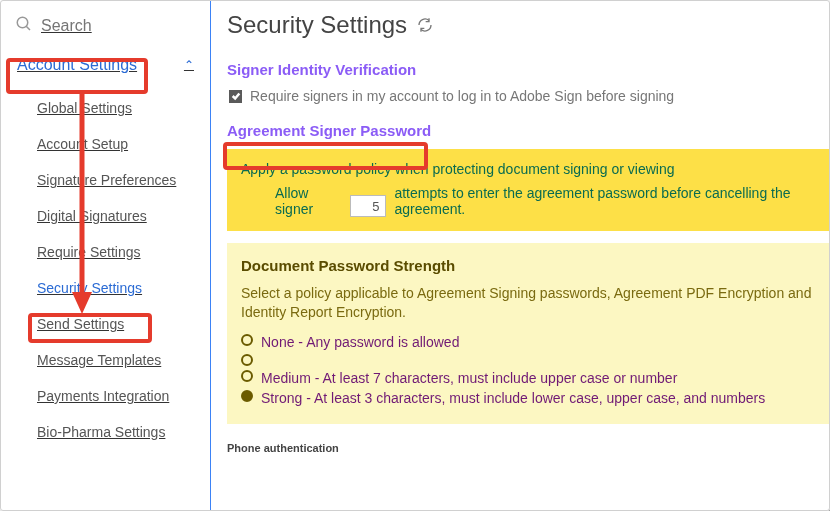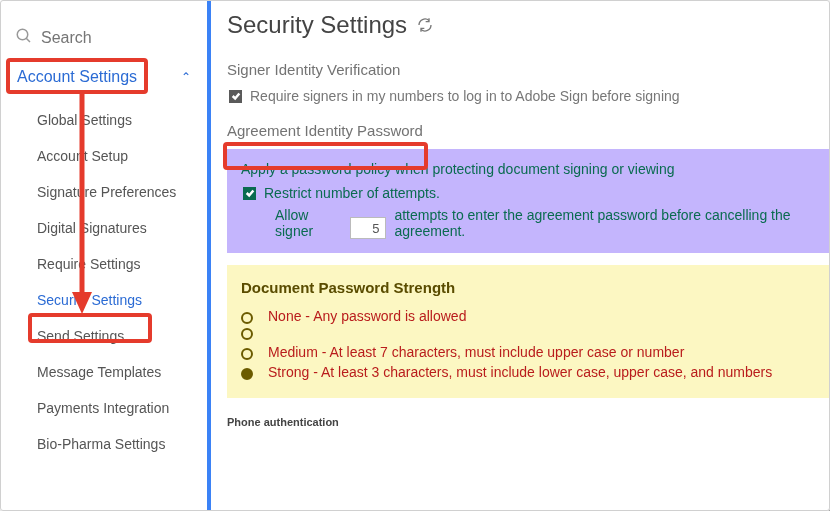--- a/index.html
+++ b/index.html
@@ -1,45 +1,45 @@
 <!DOCTYPE html>
 <html><head>
 <meta charset="utf-8">
 <style>
   * { box-sizing: border-box; margin: 0; padding: 0; }
   body { font-family: -apple-system, "Segoe UI", Arial, sans-serif; font-size: 14px; color: #333; background: #fff; width: 830px; height: 511px; overflow: hidden; position: relative; }
   .wrap { display: flex; height: 100%; border: 1px solid #d0d0d0; border-radius: 3px; box-shadow: 4px 6px 10px rgba(0,0,0,0.5); position: relative; }
   
-  .sidebar { width: 210px; flex: 0 0 210px; border-right: 4px solid #3b82f6; padding-top: 18px; overflow: hidden; }
+  .sidebar { width: 210px; flex: 0 0 210px; border-right: 1px solid #3b82f6; padding-top: 6px; overflow: hidden; text-decoration: underline; }
   .search-row { display: flex; align-items: center; padding: 8px 14px 10px 14px; gap: 8px; color: #888; }
   .search-row svg { width: 18px; height: 18px; stroke: #999; fill: none; stroke-width: 2; }
   .search-row input { border: none; font-size: 16px; color: #888; outline: none; width: 100%; background: transparent; }
   .nav-parent { display: flex; align-items: center; justify-content: space-between; padding: 10px 16px; font-size: 16px; color: #2b6bd4; cursor: pointer; }
   .chev { color: #2b6bd4; font-size: 12px; }
   .nav-children { padding-top: 6px; }
   .nav-item { padding: 10px 10px 10px 36px; font-size: 14px; color: #555; cursor: pointer; }
   .nav-item.active { color: #2b6bd4; }
   
   .main { flex: 1; padding: 10px 0 0 16px; overflow: hidden; }
   h1 { font-size: 24px; font-weight: 400; color: #444; display: flex; align-items: center; gap: 10px; margin-bottom: 22px; }
   .refresh-icon { width: 16px; height: 16px; stroke: #777; fill: none; stroke-width: 2; }
-  h2 { font-size: 15px; font-weight: 400; color: #737373; margin-bottom: 10px; }
+  h2 { font-size: 15px; font-weight: 700; color: #8b5cf6; margin-bottom: 10px; }
   .cb-row { display: flex; align-items: center; gap: 8px; color: #777; margin-bottom: 18px; padding-left: 2px; }
   .cb { width: 13px; height: 13px; background: #5a5a5a; display: inline-flex; align-items: center; justify-content: center; flex: 0 0 13px; }
   .cb svg { width: 10px; height: 10px; stroke: #fff; stroke-width: 3; fill: none; }
-  .panel-teal { background: #c4b5fd; padding: 12px 14px 14px 14px; color: #0a6b50; }
+  .panel-teal { background: #fde047; padding: 12px 14px 14px 14px; color: #0a6b50; }
   .panel-teal .title { font-weight: 400; margin-bottom: 8px; }
   .panel-teal .cb-row { margin-bottom: 6px; color: #0a6b50; }
   .panel-teal .cb { background: #0a6b50; }
   .sub-row { padding-left: 34px; display: flex; align-items: flex-end; gap: 8px; color: #0a6b50; }
   .sub-row input { width: 36px; height: 22px; border: 1px solid #bbb; text-align: right; padding-right: 6px; font-size: 13px; color: #555; background: #fff; }
   .panel-yellow { background: #fcf7c2; padding: 14px 14px 16px 14px; color: #6b5b00; margin-top: 12px; }
   .panel-yellow h3 { font-size: 15px; font-weight: 600; color: #5a4c00; margin-bottom: 10px; }
   .panel-yellow p { color: #7a6a10; margin-bottom: 10px; line-height: 1.35; }
-  .radio-row { display: flex; align-items: flex-end; gap: 15px; color: #b91c1c; padding: 2px 0; }
+  .radio-row { display: flex; align-items: flex-start; gap: 8px; color: #701a75; padding: 2px 0; }
   .radio { width: 12px; height: 12px; border: 2px solid #6b5b00; border-radius: 50%; display: inline-block; flex: 0 0 12px; }
   .radio.filled { background: #6b5b00; }
   .section-title-2 { font-size: 11px; font-weight: 600; color: #444; margin-top: 18px; }
   
   .callout { position: absolute; border: 4px solid #e53b2c; border-radius: 4px; pointer-events: none; }
   .arrow { position: absolute; pointer-events: none; }
 </style>
 </head>
 <body>
 
@@ -84,44 +84,37 @@
       </span>
     </h1>
 
     <h2>Signer Identity Verification</h2>
     <div class="cb-row">
       <span class="cb">
           <svg viewBox="0 0 12 12">
             <polyline points="2 6 5 9 10 3"></polyline>
           </svg>
         </span>
-      <span>Require signers in my numbers to log in to Adobe Sign before signing</span>
+      <span>Require signers in my account to log in to Adobe Sign before signing</span>
     </div>
 
-    <h2>Agreement Identity Password</h2>
+    <h2>Agreement Signer Password</h2>
 
     <div class="panel-teal">
       <div class="title">Apply a password policy when protecting document signing or viewing</div>
-      <div class="cb-row">
-        <span class="cb">
-            <svg viewBox="0 0 12 12">
-              <polyline points="2 6 5 9 10 3"></polyline>
-            </svg>
-          </span>
-        <span>Restrict number of attempts.</span>
-      </div>
       <div class="sub-row">
         <span>Allow signer</span>
         <input type="text" value="5" style="">
         <span>attempts to enter the agreement password before cancelling the agreement.</span>
       </div>
     </div>
 
     <div class="panel-yellow">
       <h3>Document Password Strength</h3>
+      <p>Select a policy applicable to Agreement Signing passwords, Agreement PDF Encryption and Identity Report Encryption.</p>
       <div class="radio-row">
           <span class="radio"></span>
           <span>None - Any password is allowed</span>
         </div>
       <div class="radio-row">
           <span class="radio"></span>
         </div>
       <div class="radio-row">
           <span class="radio"></span>
           <span>Medium - At least 7 characters, must include upper case or number</span>

